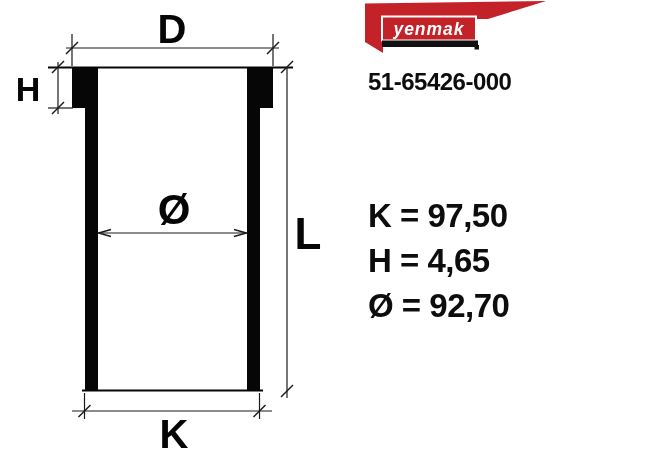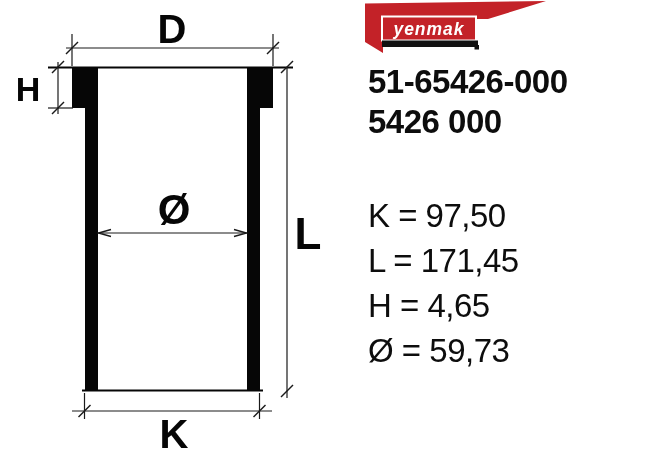--- a/index.html
+++ b/index.html
@@ -2,25 +2,25 @@
 <html><head>
 <meta charset="utf-8">
 <style>
   html,body{margin:0;padding:0;background:#fff;}
   .stage{
     position:relative;width:650px;height:457px;background:#ffffff;overflow:hidden;
     font-family:"Liberation Sans",sans-serif;color:#0d0d0d;
   }
   .abs{position:absolute;}
   .pn{
-    left:368px;font-size:33px;font-weight:700;line-height:40px;
+    left:368px;font-size:24px;font-weight:700;line-height:40px;
     letter-spacing:-0.5px;white-space:nowrap;
   }
   .specs{
-    left:368px;top:193px;font-size:33px;font-weight:400;line-height:45px;
+    left:368px;top:193px;font-size:33px;font-weight:700;line-height:45px;
     letter-spacing:-0.5px;white-space:nowrap;
   }
   .dimtext{
     font-family:"Liberation Sans",sans-serif;font-weight:700;fill:#060606;
   }
   .thin{stroke:#1a1a1a;stroke-width:1.2;fill:none;}
   .edge{stroke:#060606;stroke-width:2;fill:none;}
   .tick{stroke:#1a1a1a;stroke-width:1.4;fill:none;}
   .logotext{
     font-family:"Liberation Sans",sans-serif;font-weight:700;font-style:italic;
@@ -86,22 +86,20 @@
 
   <svg class="abs" style="left:358px;top:0;" width="192" height="56" viewBox="358 0 192 56">
     <polygon points="365,3.5 546,1 488,19 383,19 383,53 365,42" fill="#c32228"></polygon>
     <rect x="382" y="16.5" width="94" height="24" stroke="#ffffff" stroke-width="2" fill="#c32228"></rect>
     <text class="logotext" x="429" y="35" font-size="17.5" text-anchor="middle">yenmak</text>
     <rect x="382" y="40.5" width="96" height="6.5" fill="#111111"></rect>
     <rect x="474.5" y="45" width="4.5" height="4.5" fill="#111111"></rect>
   </svg>
 
   <div class="abs pn" style="top:62px;">51-65426-000</div>
-  <div class="abs pn" style="top:102px;">5426 000</div>
 
   <div class="abs specs">
     <div>K = 97,50</div>
-    <div>L = 171,45</div>
     <div>H = 4,65</div>
-    <div>Ø = 59,73</div>
+    <div>Ø = 92,70</div>
   </div>
 
 </div>
 
 </body></html>

